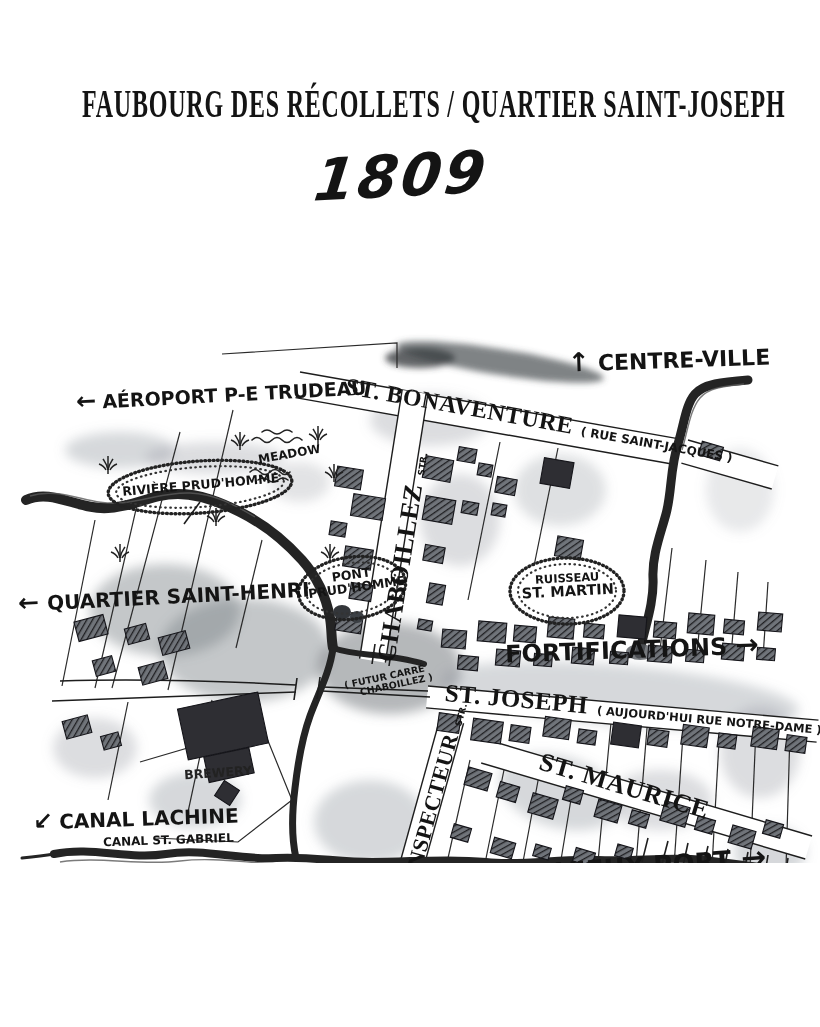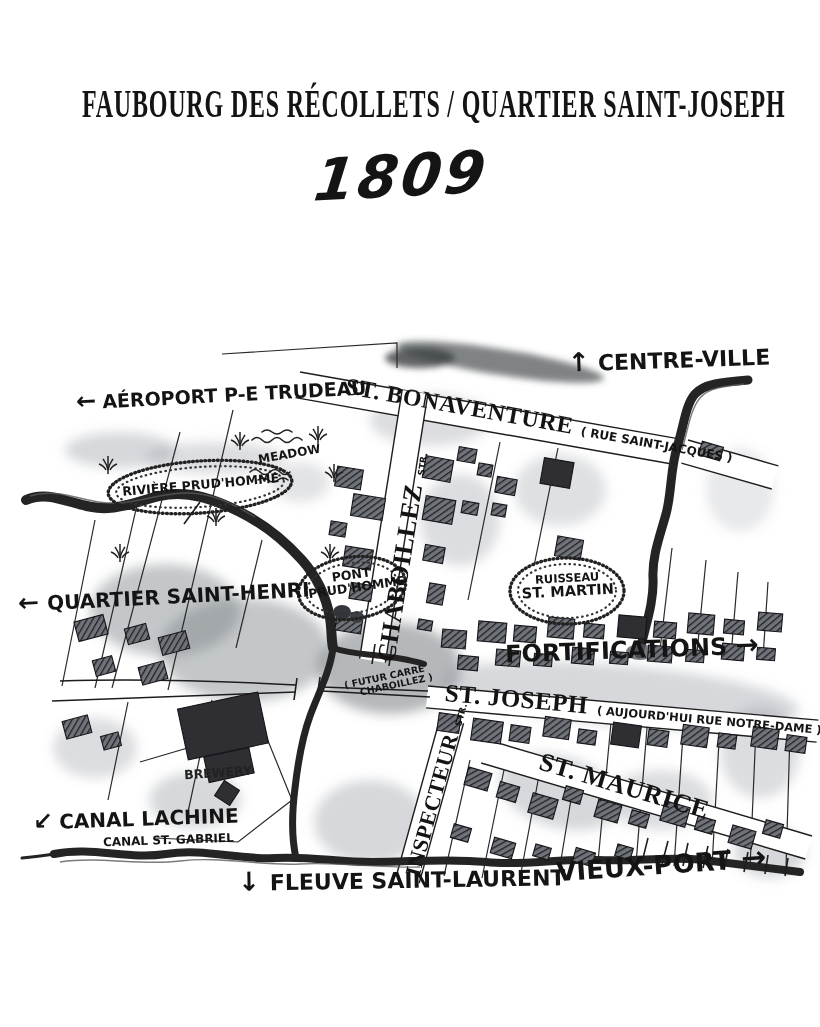--- a/index.html
+++ b/index.html
@@ -1,16 +1,16 @@
 <!DOCTYPE html>
 <html><head>
 <meta charset="utf-8">
 <style>
   html,body{margin:0;padding:0;background:#ffffff;}
-  #page{position:relative;width:820px;height:1027px;background:#ffffff;overflow:hidden;
+  #page{position:relative;width:820px;height:863px;background:#ffffff;overflow:hidden;
         font-family:"DejaVu Sans",sans-serif;color:#141414;}
   #mapsvg{position:absolute;left:0;top:0;z-index:1;}
   #overlay{position:absolute;left:0;top:0;width:820px;height:1027px;z-index:2;}
   .lbl{position:absolute;font-family:"DejaVu Sans",sans-serif;font-weight:bold;
        color:#141414;white-space:nowrap;line-height:1.05;}
   .serif{font-family:"Liberation Serif",serif;font-weight:bold;letter-spacing:.5px;}
   .hand{font-family:"DejaVu Sans",sans-serif;font-weight:bold;}
   .arrow{font-weight:900;display:inline-block;}
   .b{fill:url(#hatch);stroke:#15151a;stroke-width:1.1;}
   .bd{fill:#2e2e33;stroke:#15151a;stroke-width:1.1;}

